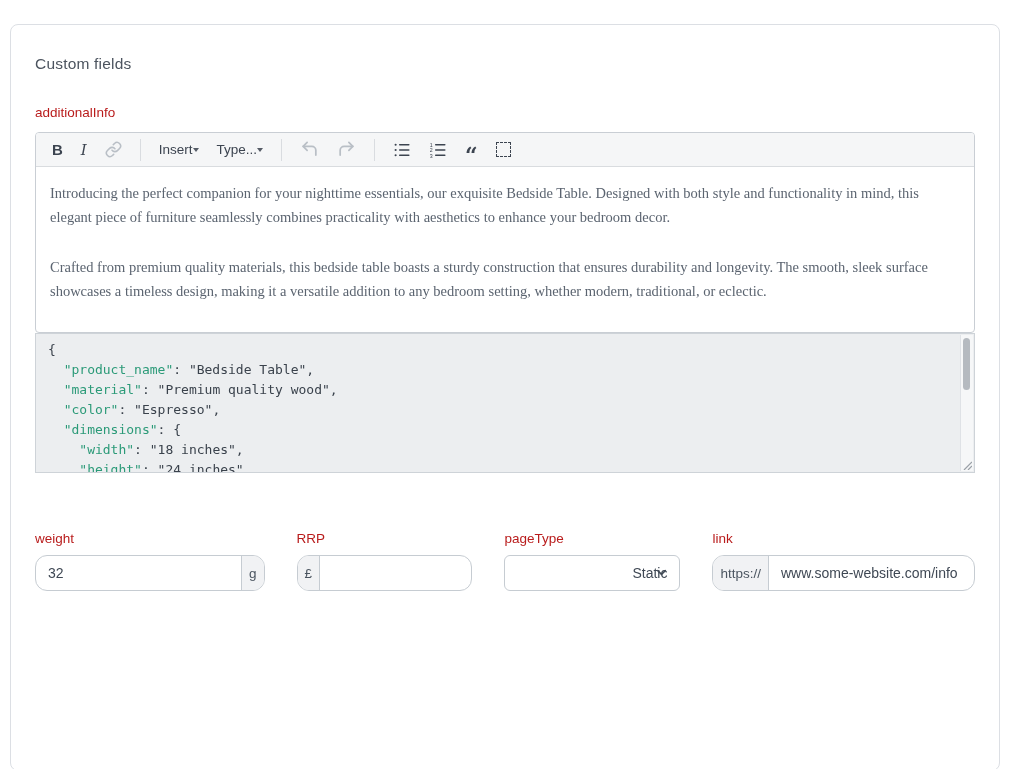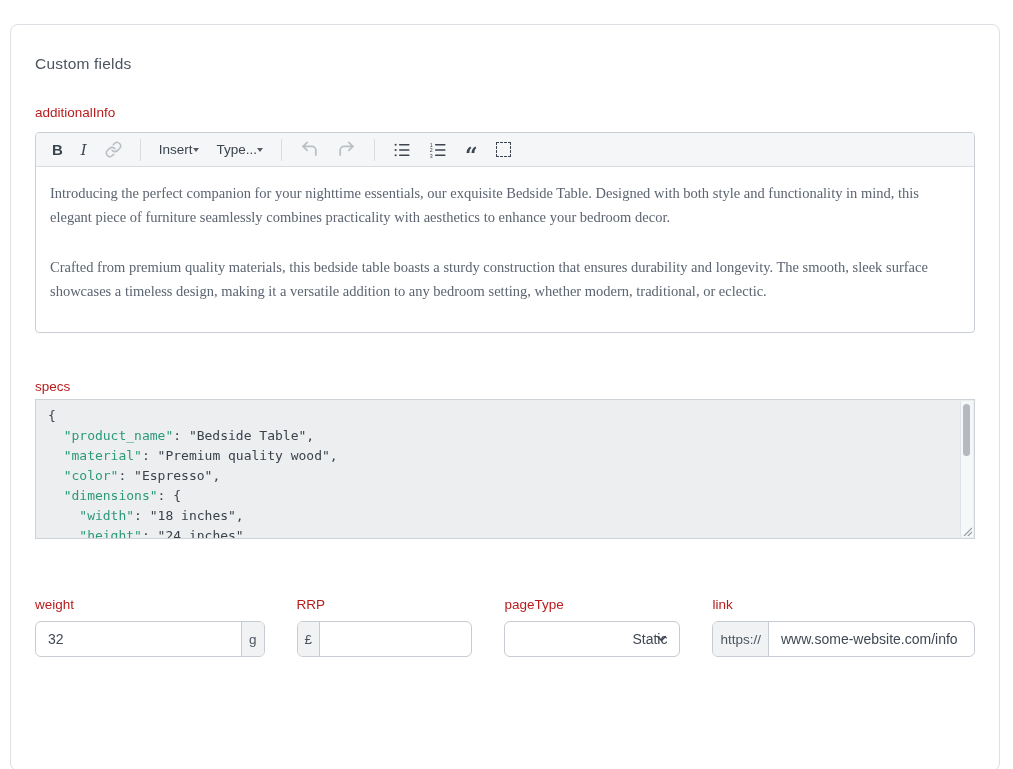--- a/index.html
+++ b/index.html
@@ -71,21 +71,21 @@
     background:#b5bac0;border-radius:4px;
   }
   .resize-grip{position:absolute;right:2px;bottom:2px;}
   
   .grid{
     display:grid;grid-template-columns:1fr 1fr 1fr 1fr;column-gap:32px;row-gap:38px;
     margin-top:58px;
   }
   .grid .field-label{margin-bottom:9px;}
   .input-group{
-    display:flex;height:36px;border:1px solid #c6ccd2;border-radius:6px;
+    display:flex;height:36px;border:1px solid #c6ccd2;border-radius:12px;
     box-sizing:border-box;background:#fff;overflow:hidden;align-items:stretch;
   }
   .input-group input{
     flex:1;border:0;outline:none;padding:0 12px;font-size:14px;color:#3f4854;
     font-family:"Liberation Sans",sans-serif;background:transparent;min-width:0;
   }
   .addon{
     display:flex;align-items:center;justify-content:center;
     background:#f1f2f4;color:#4b5560;font-size:13.5px;padding:0 7px;
   }
@@ -181,21 +181,20 @@
         </button>
       </div>
       <div class="rte-content">
         <p>Introducing the perfect companion for your nighttime essentials, our exquisite Bedside Table. Designed with both style and functionality in mind, this elegant piece of furniture seamlessly combines practicality with aesthetics to enhance your bedroom decor.</p>
         <p>Crafted from premium quality materials, this bedside table boasts a sturdy construction that ensures durability and longevity. The smooth, sleek surface showcases a timeless design, making it a versatile addition to any bedroom setting, whether modern, traditional, or eclectic.</p>
       </div>
     </div>
   </section>
 
   <section class="specs-section">
-    <label class="field-label">specs</label>
     <div class="code-box">
       <pre class="code-pre"><div class="code-line"><span class="tok-p">{</span></div><div class="code-line"><span class="tok-p">  </span><span class="tok-k">"product_name"</span><span class="tok-p">: </span><span class="tok-v">"Bedside Table",</span></div><div class="code-line"><span class="tok-p">  </span><span class="tok-k">"material"</span><span class="tok-p">: </span><span class="tok-v">"Premium quality wood",</span></div><div class="code-line"><span class="tok-p">  </span><span class="tok-k">"color"</span><span class="tok-p">: </span><span class="tok-v">"Espresso",</span></div><div class="code-line"><span class="tok-p">  </span><span class="tok-k">"dimensions"</span><span class="tok-p">: {</span></div><div class="code-line"><span class="tok-p">    </span><span class="tok-k">"width"</span><span class="tok-p">: </span><span class="tok-v">"18 inches",</span></div><div class="code-line"><span class="tok-p">    </span><span class="tok-k">"height"</span><span class="tok-p">: </span><span class="tok-v">"24 inches",</span></div></pre>
       <div class="code-scrollbar">
         <div class="code-scroll-thumb"></div>
       </div>
       <span class="resize-grip">
         <svg width="10" height="10" viewBox="0 0 10 10" stroke="#9aa0a7" stroke-width="1.2">
             <line x1="2" y1="10" x2="10" y2="2"></line>
             <line x1="6" y1="10" x2="10" y2="6"></line>
           </svg>

